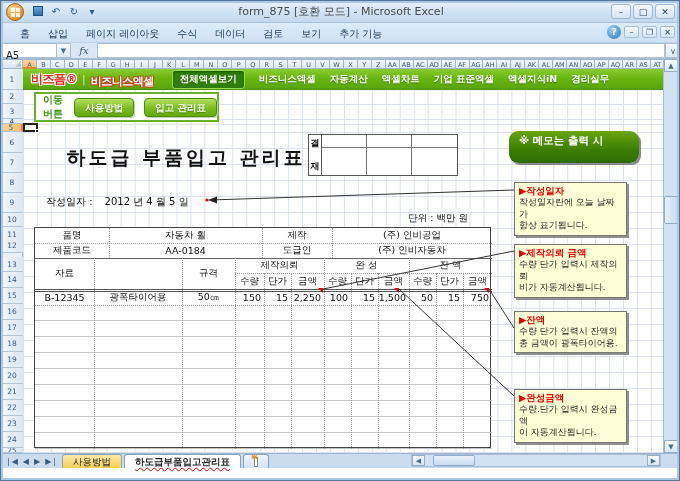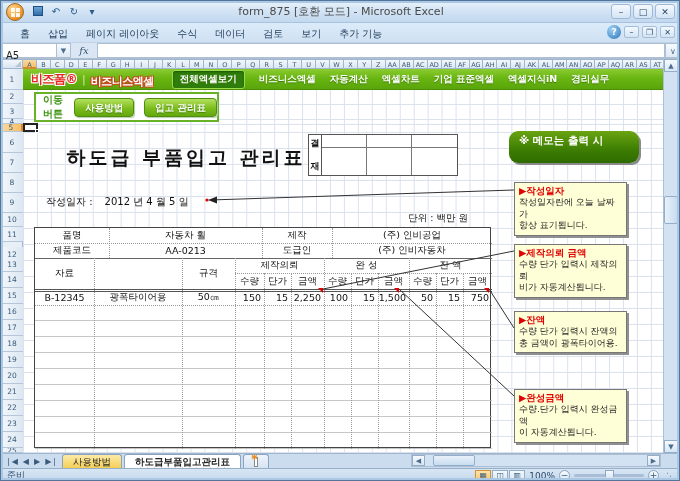--- a/index.html
+++ b/index.html
@@ -298,21 +298,21 @@
       <div style="top: 21px; height: 14px;">2</div>
       <div style="top: 35px; height: 15px;">3</div>
       <div style="top: 50px; height: 5px;">4</div>
       <div class="sel" style="top: 55px; height: 8px;">5</div>
       <div style="top: 63px; height: 21px;">6</div>
       <div style="top: 84px; height: 20px;">7</div>
       <div style="top: 104px; height: 20px;">8</div>
       <div style="top: 124px; height: 20px;">9</div>
       <div style="top: 144px; height: 14px;">10</div>
       <div style="top: 158px; height: 15px;">11</div>
-      <div style="top: 178px; height: 15px; text-align: center;">12</div>
+      <div style="top: 169px; height: 15px; text-align: center;">12</div>
       <div style="top: 188px; height: 15px;">13</div>
       <div style="top: 203px; height: 16px;">14</div>
       <div style="top: 219px; height: 16px;">15</div>
       <div style="top: 235px; height: 16px;">16</div>
       <div style="top: 251px; height: 16px;">17</div>
       <div style="top: 267px; height: 16px;">18</div>
       <div style="top: 283px; height: 16px;">19</div>
       <div style="top: 299px; height: 16px;">20</div>
       <div style="top: 315px; height: 16px;">21</div>
       <div style="top: 331px; height: 16px;">22</div>
@@ -372,21 +372,21 @@
   </div>
   <div class="unit">단위 :  백만 원</div>
 
   <div class="mtable">
 
     <div class="cell" style="left:0;top:0;width:74px;height:15px">품명</div>
     <div class="cell" style="left:74px;top:0;width:153px;height:15px">자동차 휠</div>
     <div class="cell" style="left:227px;top:0;width:70px;height:15px">제작</div>
     <div class="cell" style="left:297px;top:0;width:160px;height:15px">(주) 인비공업</div>
     <div class="cell" style="left:0;top:15px;width:74px;height:15px">제품코드</div>
-    <div class="cell" style="left:74px;top:15px;width:153px;height:15px">AA-0213</div>
+    <div class="cell" style="left:74px;top:15px;width:153px;height:15px">AA-0184</div>
     <div class="cell" style="left:227px;top:15px;width:70px;height:15px">도급인</div>
     <div class="cell" style="left:297px;top:15px;width:160px;height:15px">(주) 인비자동차</div>
     <div class="tl dot v" style="left:74px;top:0;height:30px"></div>
     <div class="tl dot v" style="left:227px;top:0;height:30px"></div>
     <div class="tl dot v" style="left:297px;top:0;height:30px"></div>
     <div class="tl dot h" style="left:0;top:15px;width:457px"></div>
     <div class="tl solid h" style="left:0;top:30px;width:457px"></div>
 
     <div class="cell" style="left:0;top:30px;width:59px;height:31px">자료</div>
     <div class="cell" style="left:200px;top:30px;width:89px;height:15px">제작의뢰</div>
@@ -494,32 +494,15 @@
       </div>
   </div>
   <div class="hsb">
     <div class="arr">◀</div>
     <div class="track">
         <div class="thumb"></div>
       </div>
     <div class="arr">▶</div>
   </div>
 
-  <div class="statusbar">
-    <span class="ready">준비</span>
-    <div class="st-right">
-      <div class="viewbtns">
-        <span class="on">▦</span>
-        <span>◫</span>
-        <span>▥</span>
-      </div>
-      <span class="zoomlbl">100%</span>
-      <span class="zbtn">−</span>
-      <div class="ztrack">
-          <div class="zthumb"></div>
-        </div>
-      <span class="zbtn">+</span>
-      <span class="grip">⋱</span>
-    </div>
-  </div>
 
   <div class="frame"></div>
 </div>
 
 </body></html>

